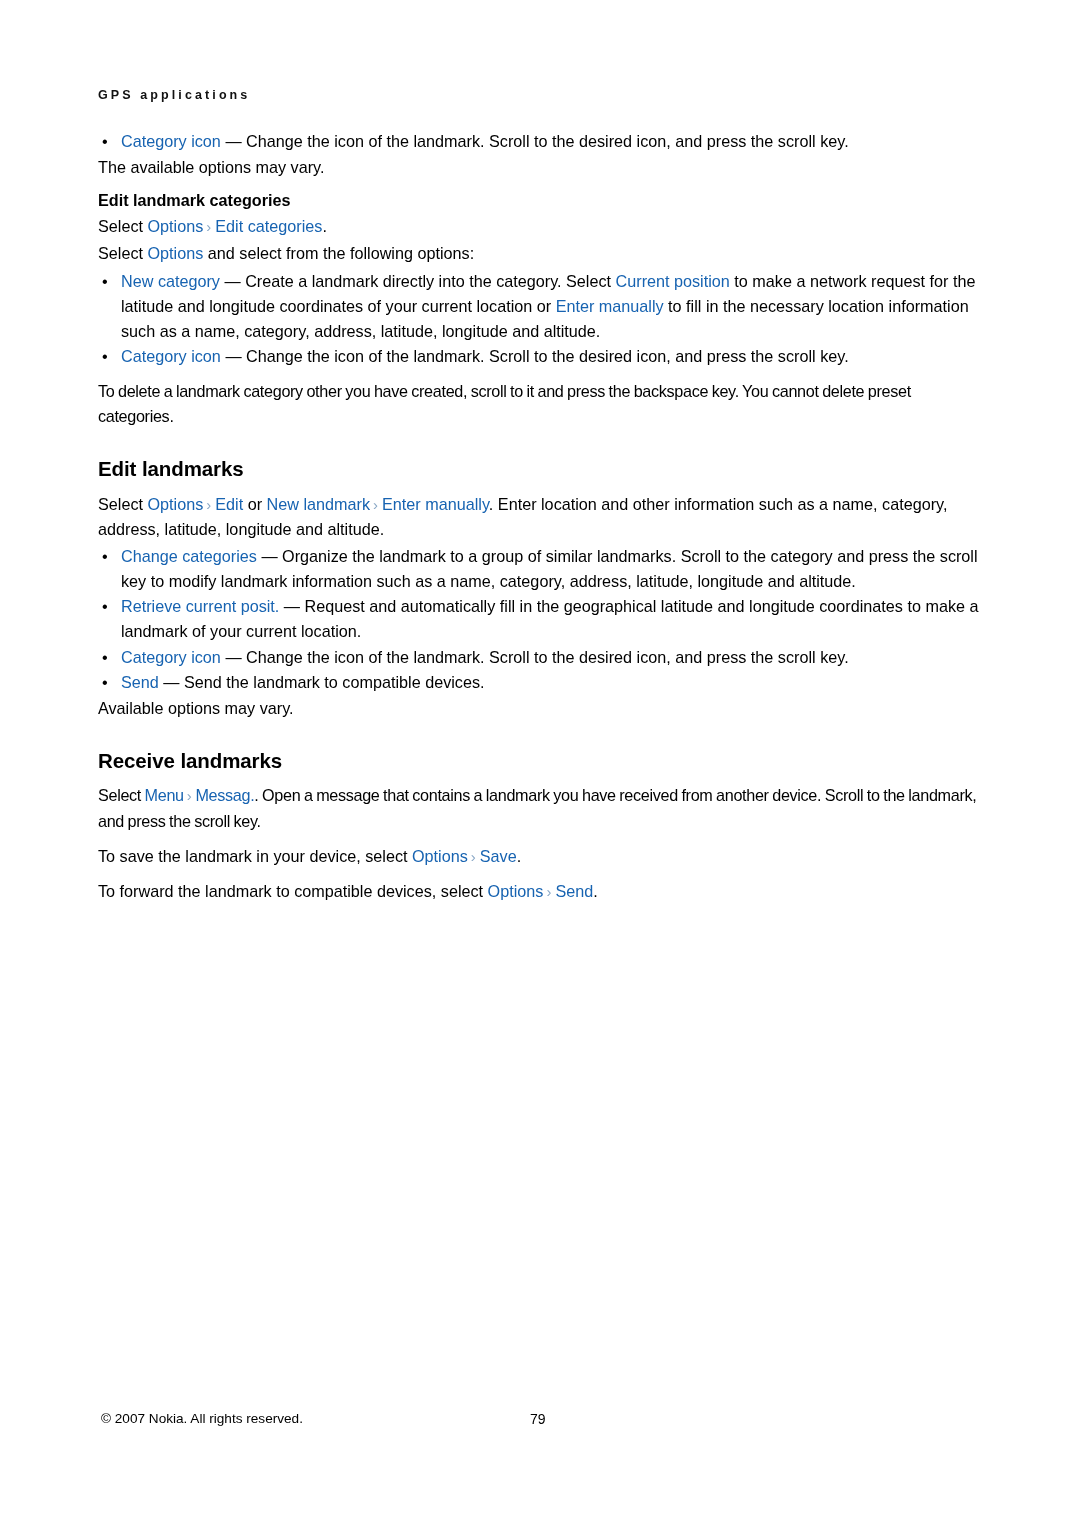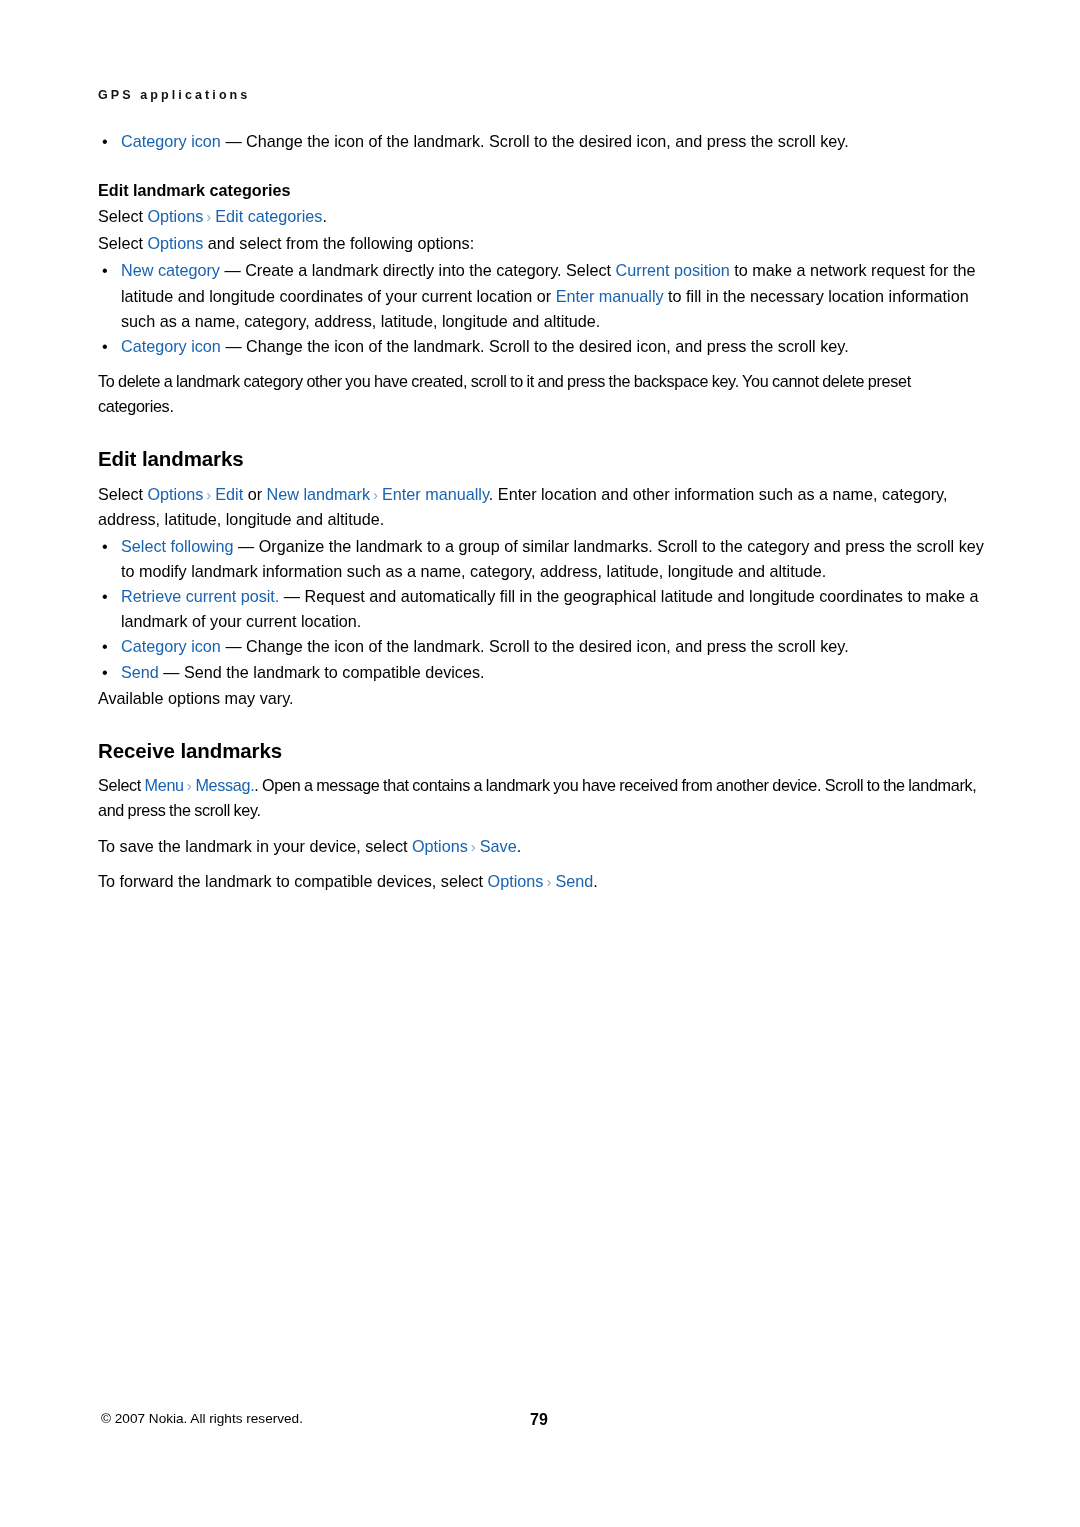--- a/index.html
+++ b/index.html
@@ -53,21 +53,21 @@
   .para.tight {
     letter-spacing: -0.33px;
     word-spacing: -0.6px;
   }
   .para.gap-above { margin-top: 10px; }
 
   .subhead {
     font-size: 16.2px;
     font-weight: bold;
     line-height: 1.55;
-    margin: 24px 0 1px 0;
+    margin: 8px 0 1px 0;
   }
 
   .section-head {
     font-size: 20.5px;
     font-weight: bold;
     line-height: 1.3;
     margin: 27px 0 9px 0;
     letter-spacing: -0.1px;
   }
 
@@ -117,40 +117,41 @@
   .footer .copyright {
     position: absolute;
     left: 3px;
     top: 0;
     white-space: nowrap;
   }
   .footer .page-number {
     position: absolute;
     left: 432px;
     top: 0;
-    font-weight: bold;
-    font-size: 16px;
+    font-weight: normal;
+    font-size: 14px;
   }
 </style>
 </head>
 <body>
 
 <div class="page">
 
   <div class="content">
 
     <div class="running-header">GPS applications</div>
 
     <ul class="bullets">
       <li>
         <span class="bullet-dot">•</span>
         <span class="ui">Category icon</span><span> — Change the icon of the landmark. Scroll to the desired icon, and press the scroll key.</span>
       </li>
     </ul>
 
+    <p class="para">The available options may vary.</p>
 
     <div class="subhead">Edit landmark categories</div>
 
     <p class="para">
       <span>Select </span><span class="ui">Options</span><span class="chev">›</span><span class="ui">Edit categories</span><span>.</span>
     </p>
 
     <p class="para">
       <span>Select </span><span class="ui">Options</span><span> and select from the following options:</span>
     </p>
@@ -171,21 +172,21 @@
     <h2 class="section-head">Edit landmarks</h2>
 
     <p class="para">
       <span>Select </span><span class="ui">Options</span><span class="chev">›</span><span class="ui">Edit</span><span> or </span><span class="ui">New landmark</span><span class="chev">›</span><span class="ui">Enter manually</span><span>. Enter location and other information such as a name, category, address, latitude, longitude and altitude.</span>
     </p>
 
 
     <ul class="bullets">
       <li>
         <span class="bullet-dot">•</span>
-        <span class="ui">Select following</span><span> — Organize the landmark to a group of similar landmarks. Scroll to the category and press the scroll key to modify landmark information such as a name, category, address, latitude, longitude and altitude.</span>
+        <span class="ui">Change categories</span><span> — Organize the landmark to a group of similar landmarks. Scroll to the category and press the scroll key to modify landmark information such as a name, category, address, latitude, longitude and altitude.</span>
       </li>
       <li>
         <span class="bullet-dot">•</span>
         <span class="ui">Retrieve current posit.</span><span> — Request and automatically fill in the geographical latitude and longitude coordinates to make a landmark of your current location.</span>
       </li>
       <li>
         <span class="bullet-dot">•</span>
         <span class="ui">Category icon</span><span> — Change the icon of the landmark. Scroll to the desired icon, and press the scroll key.</span>
       </li>
       <li>

